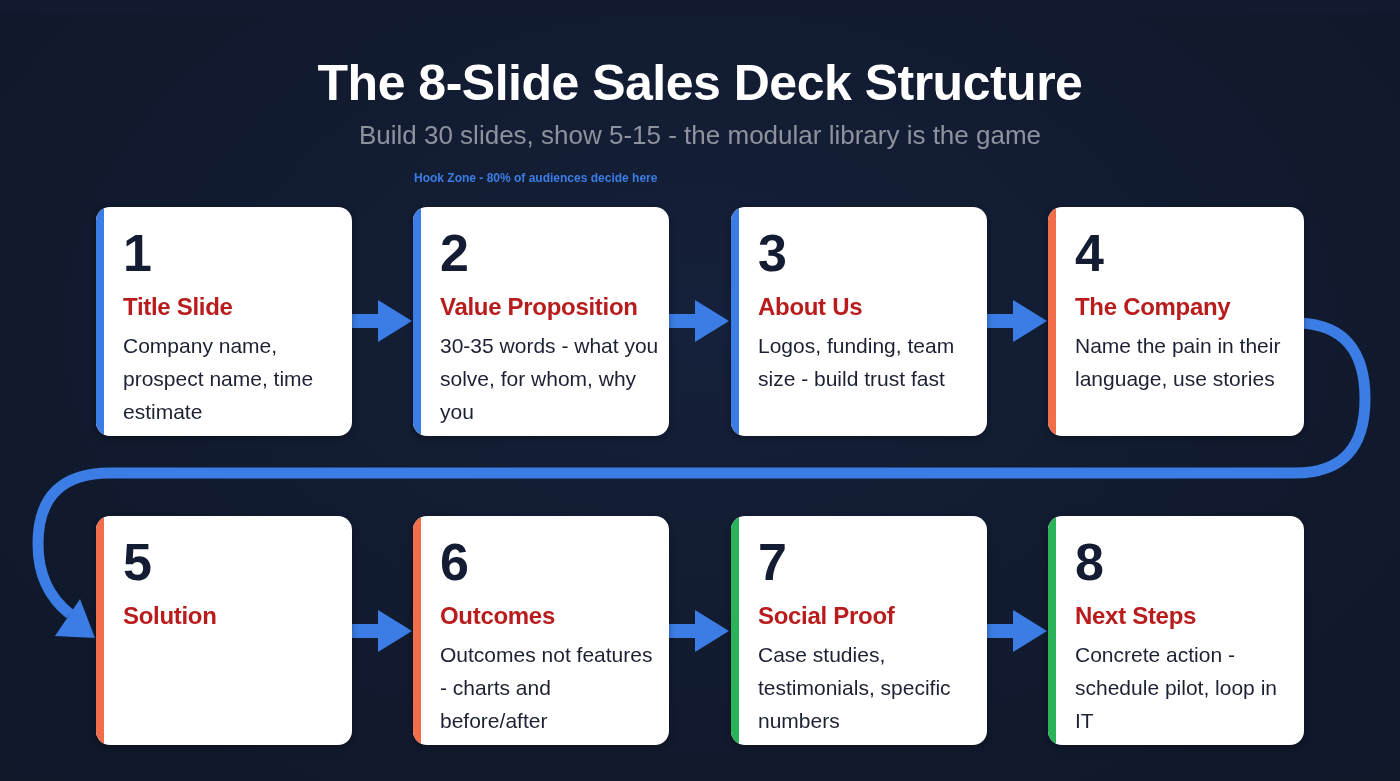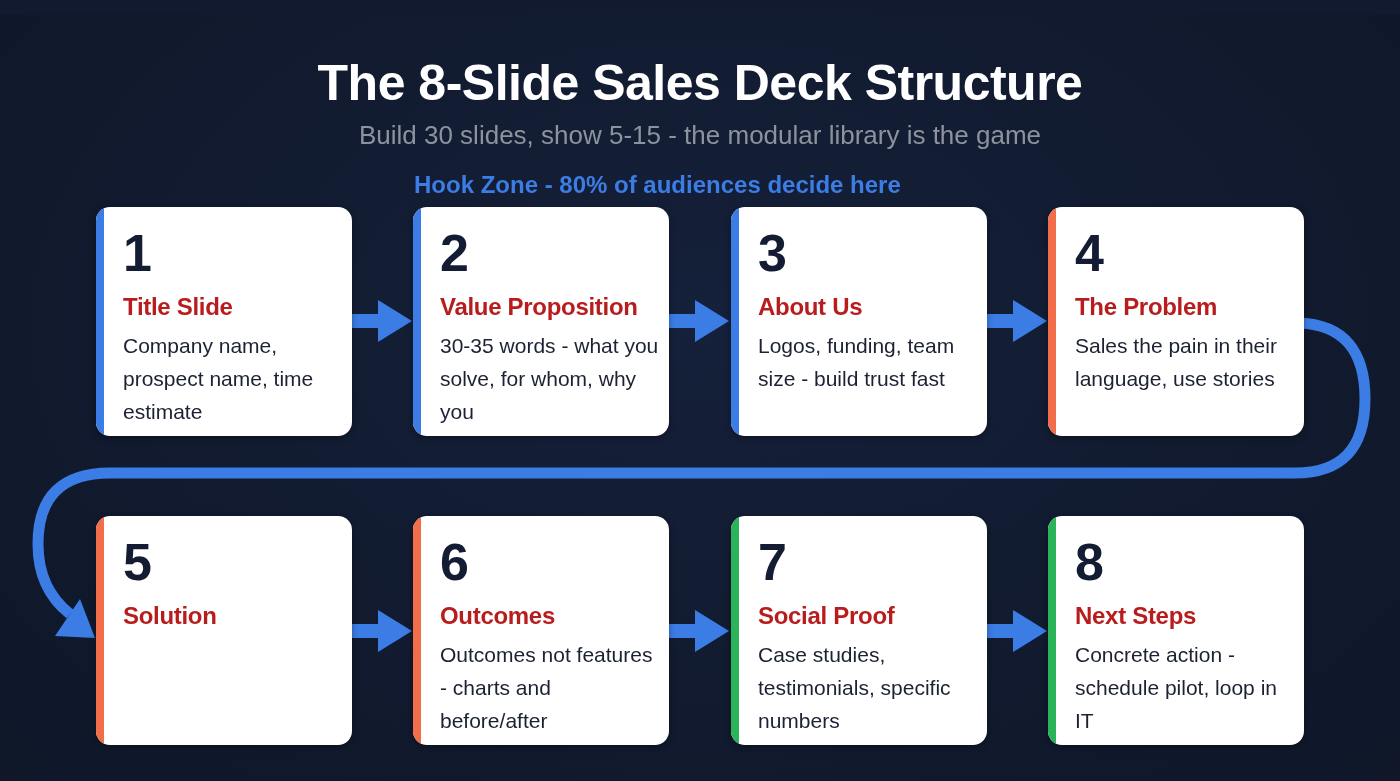--- a/index.html
+++ b/index.html
@@ -13,21 +13,21 @@
     .title {
       position: absolute; left: 0; top: 40px; width: 1400px; text-align: center;
       color: #ffffff; font-weight: 700; font-size: 50px; letter-spacing: -0.5px;
     }
     .subtitle {
       position: absolute; left: 0; top: 106px; width: 1400px; text-align: center;
       color: #8d939e; font-size: 26px;
     }
     .hook {
       position: absolute; left: 414px; top: 157px;
-      color: #3b7de4; font-weight: 700; font-size: 24px;
+      color: #3b7de4; font-weight: 700; font-size: 12px;
     }
     .connectors { position: absolute; left: 0; top: 0; width: 1400px; height: 781px; pointer-events: none; }
     .card {
       position: absolute; width: 256px; height: 229px;
       background: #ffffff; border-radius: 14px; overflow: hidden;
       box-shadow: 0 2px 6px rgba(0,0,0,0.35);
     }
     .card .bar { position: absolute; left: 0; top: 0; width: 8px; height: 100%; }
     .card .num {
       position: absolute; left: 27px; top: 20px;
@@ -105,22 +105,22 @@
   <div class="card" style="left:731px; top:193px;">
     <div class="bar" style="background:#3b7de4;"></div>
     <div class="num">3</div>
     <div class="name">About Us</div>
     <div class="desc">Logos, funding, team size - build trust fast</div>
   </div>
 
   <div class="card" style="left:1048px; top:193px;">
     <div class="bar" style="background:#f26d4a;"></div>
     <div class="num">4</div>
-    <div class="name">The Problem</div>
-    <div class="desc">Sales the pain in their language, use stories</div>
+    <div class="name">The Company</div>
+    <div class="desc">Name the pain in their language, use stories</div>
   </div>
 
   <div class="card" style="left:96px; top:502px;">
     <div class="bar" style="background:#f26d4a;"></div>
     <div class="num">5</div>
     <div class="name">Solution</div>
   </div>
 
   <div class="card" style="left:413px; top:502px;">
     <div class="bar" style="background:#f26d4a;"></div>

